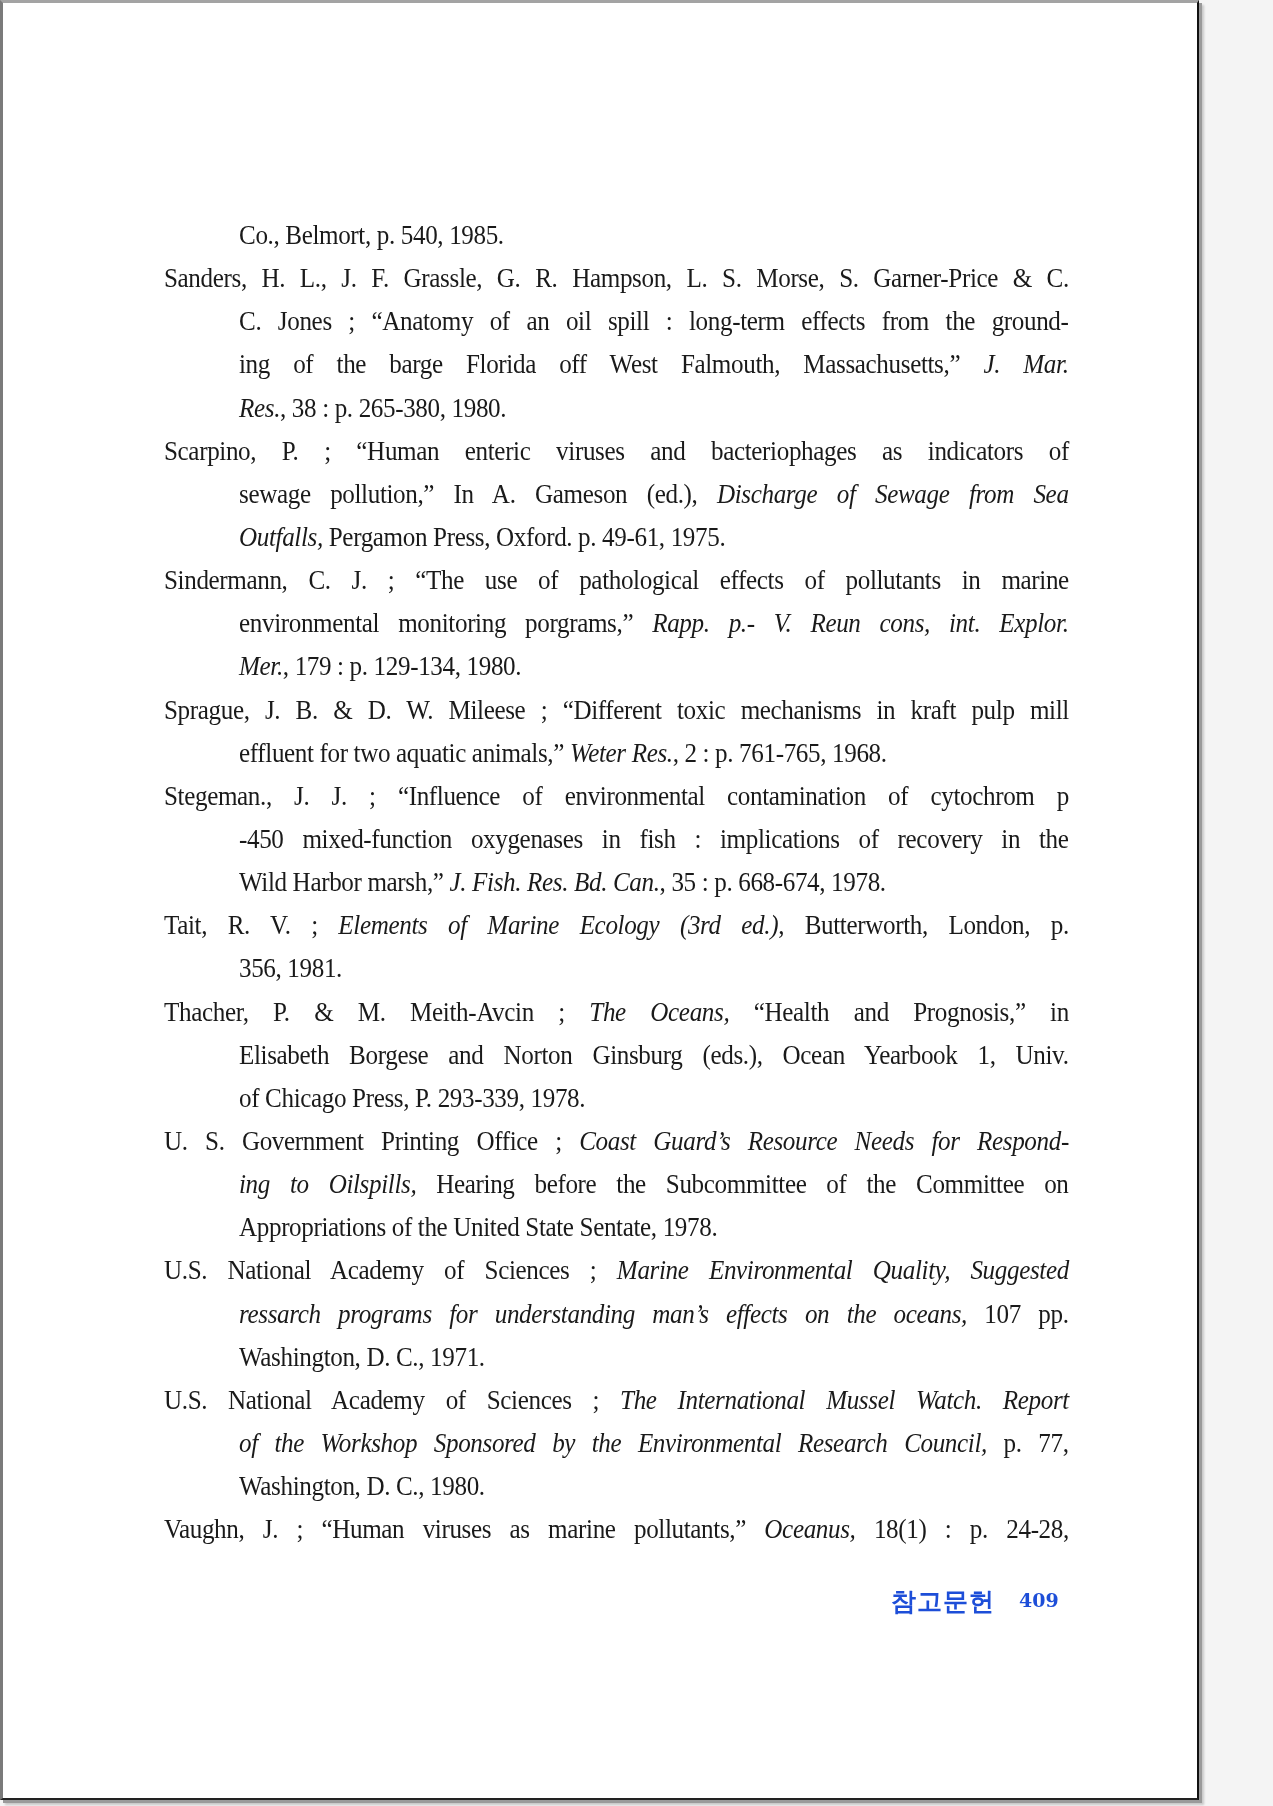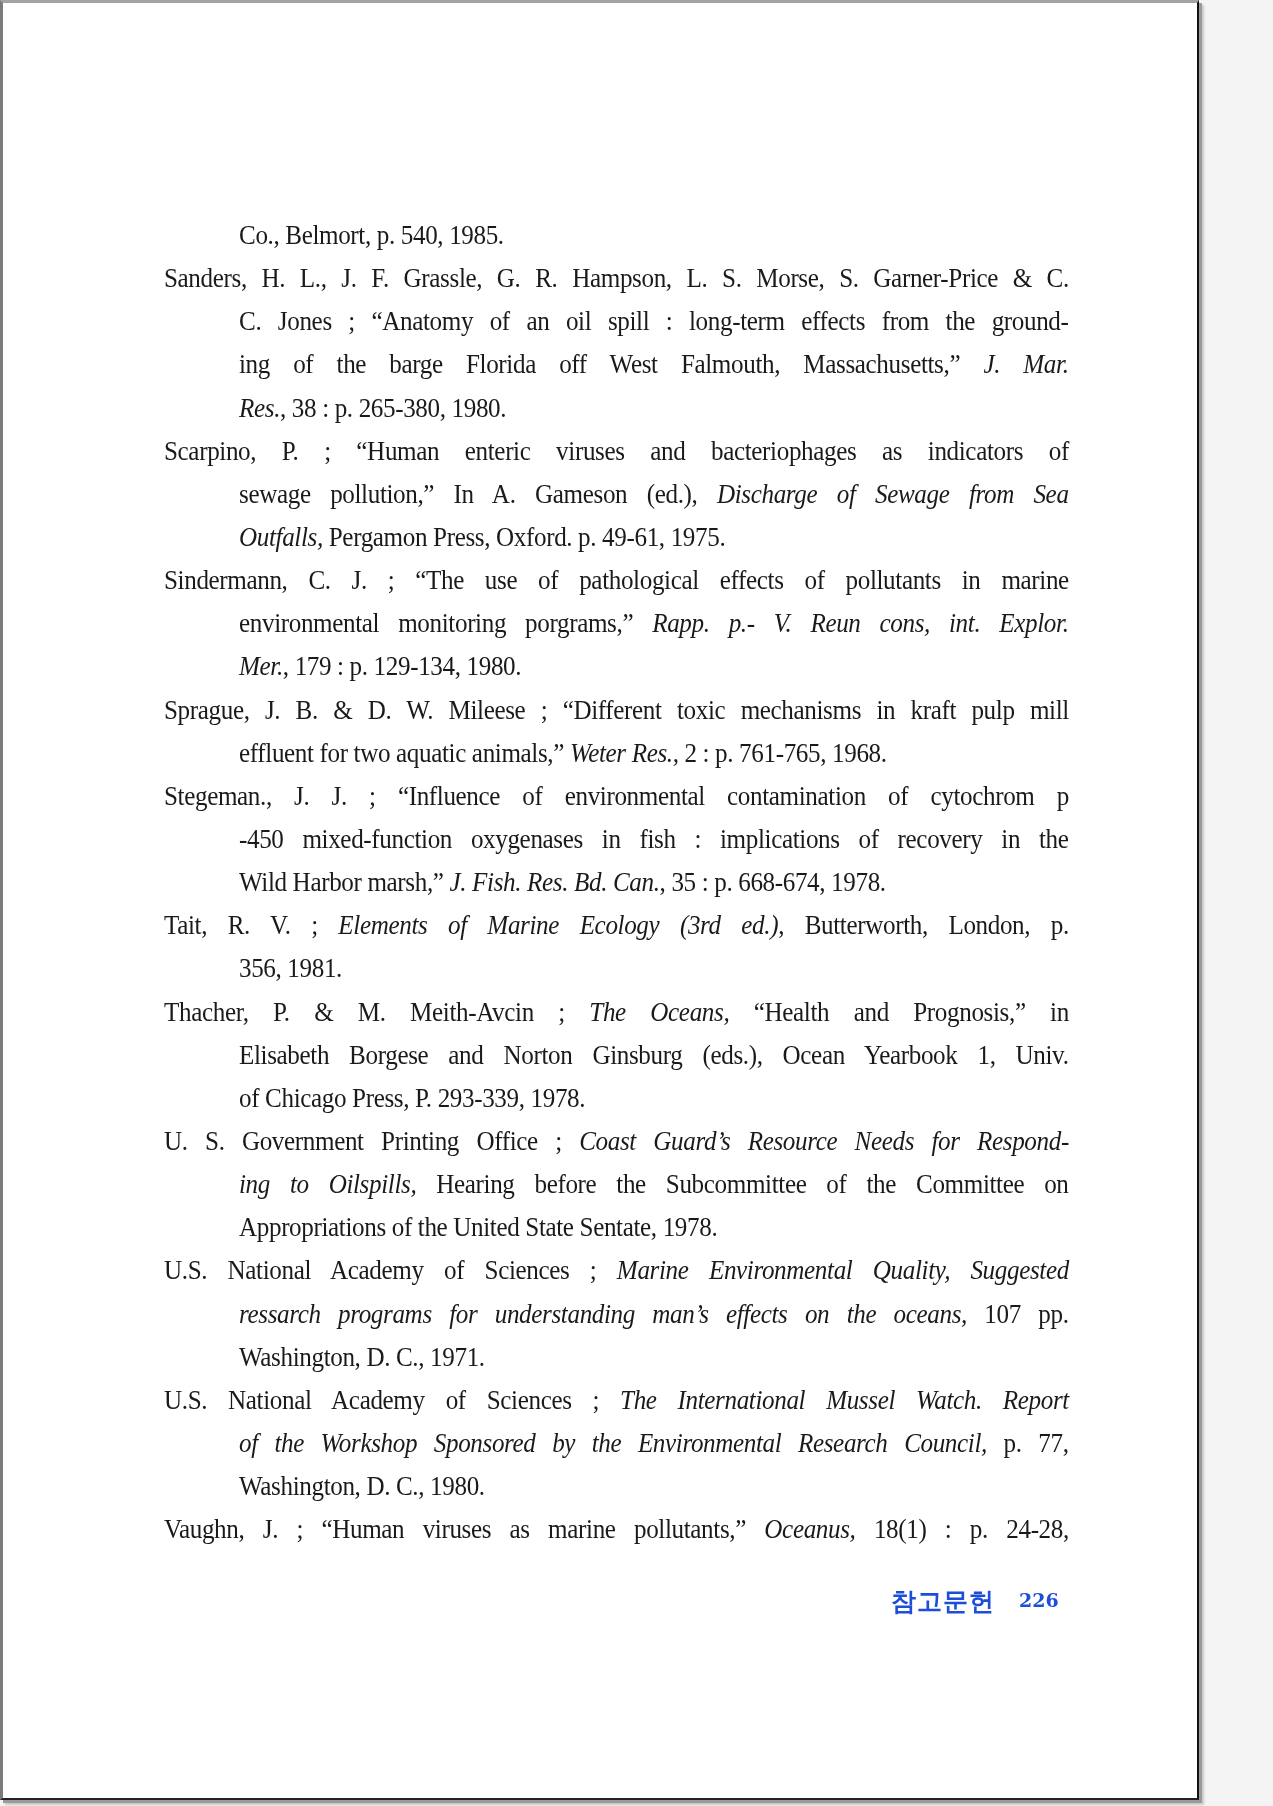--- a/index.html
+++ b/index.html
@@ -113,15 +113,15 @@
       <div class="line cont" style="word-spacing: 0.0015688px;"><span class="it">ressarch programs for understanding man’s effects on the oceans,</span><span> 107 pp.</span></div>
       <div class="line cont last"><span>Washington, D. C., 1971.</span></div>
       <div class="line"><span>U.S. National Academy of Sciences ; </span><span class="it">The International Mussel Watch. Report</span></div>
       <div class="line cont"><span class="it">of the Workshop Sponsored by the Environmental Research Council,</span><span> p. 77,</span></div>
       <div class="line cont last"><span>Washington, D. C., 1980.</span></div>
       <div class="line"><span>Vaughn, J. ; “Human viruses as marine pollutants,” </span><span class="it">Oceanus,</span><span> 18(1) : p. 24-28,</span></div>
     </div>
 
   <div class="footer">
     <span class="footer-title">참고문헌</span>
-    <span class="footer-page">226</span>
+    <span class="footer-page">409</span>
   </div>
 </div>
 
 </body></html>

